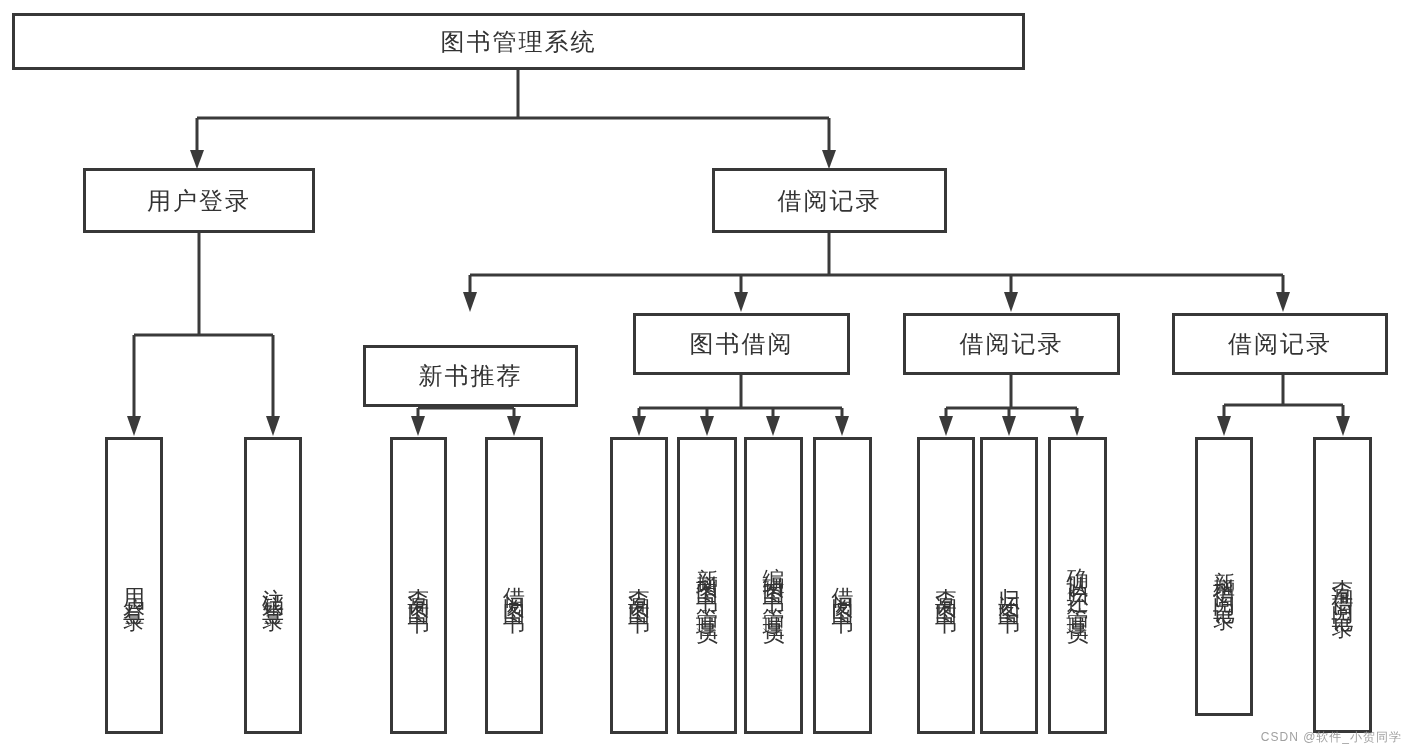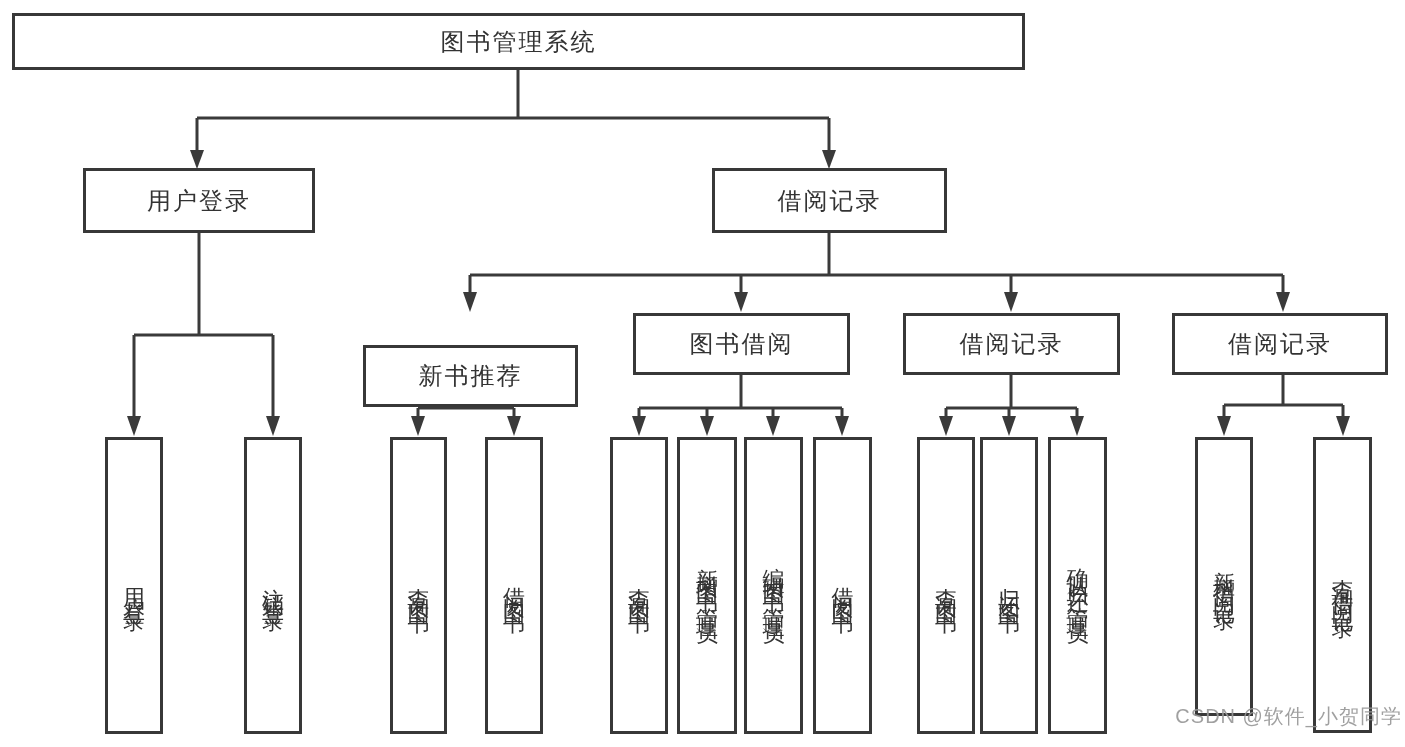--- a/index.html
+++ b/index.html
@@ -19,22 +19,22 @@
   }
   .box .lbl{
     color:#333333;font-size:24px;letter-spacing:2px;line-height:1;
     white-space:nowrap;
   }
   .leaf .lbl{
     writing-mode:vertical-rl;text-orientation:mixed;
     font-size:22px;letter-spacing:8px;white-space:nowrap;
   }
   .watermark{
-    position:absolute;right:3px;bottom:17px;z-index:5;
-    font-size:20px;color:rgba(152,152,152,0.92);letter-spacing:1px;
+    position:absolute;right:3px;bottom:1px;z-index:5;
+    font-size:12px;color:rgba(152,152,152,0.92);letter-spacing:1px;
     white-space:nowrap;
   }
 </style>
 </head>
 <body>
 
 <div id="canvas">
 
   <svg class="wires" width="1405" height="747" viewBox="0 0 1405 747">
 

